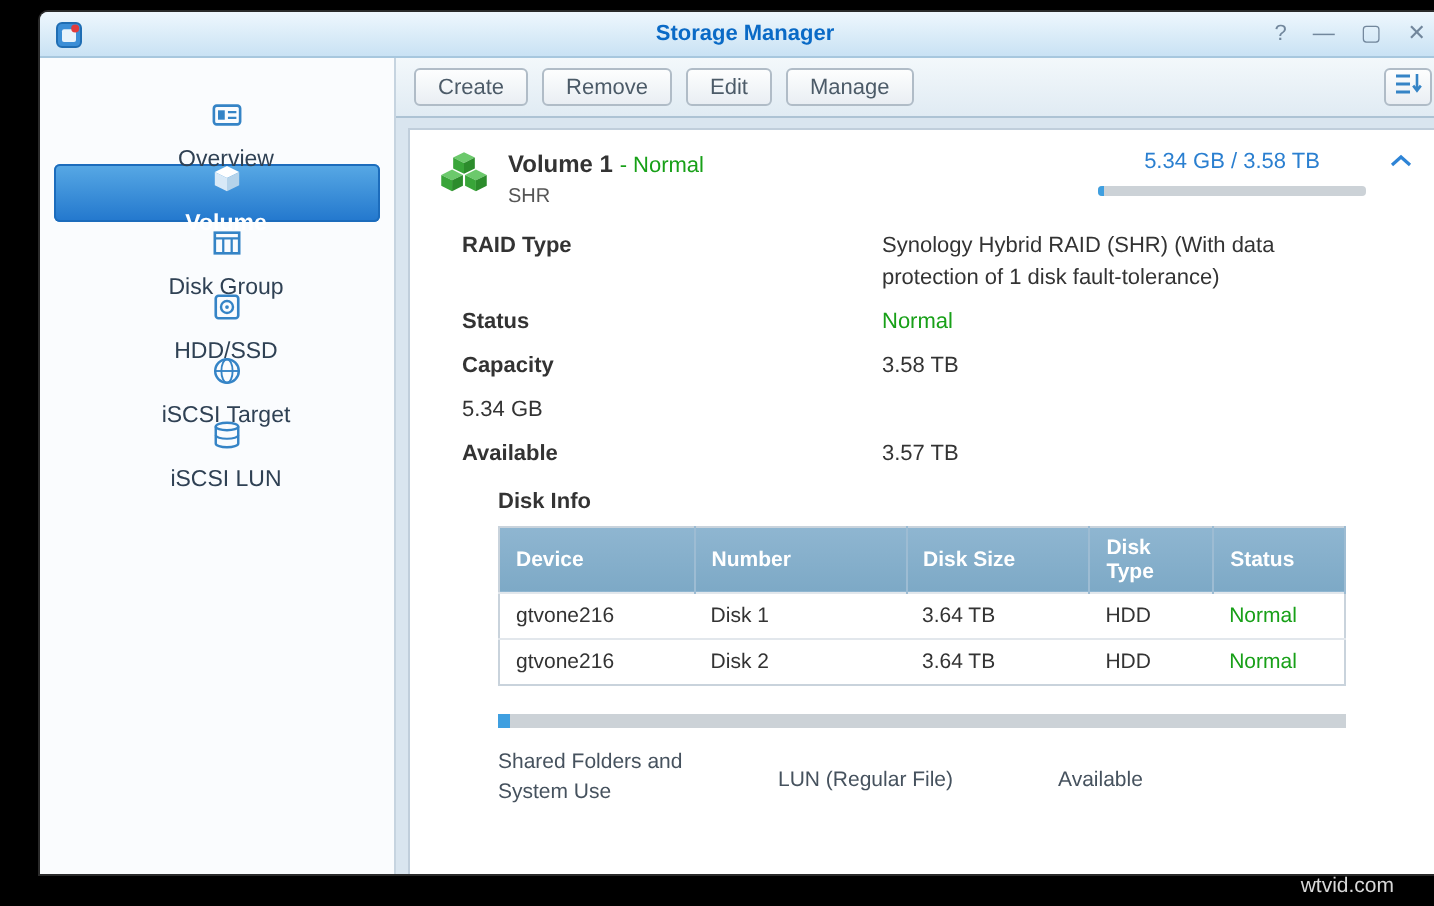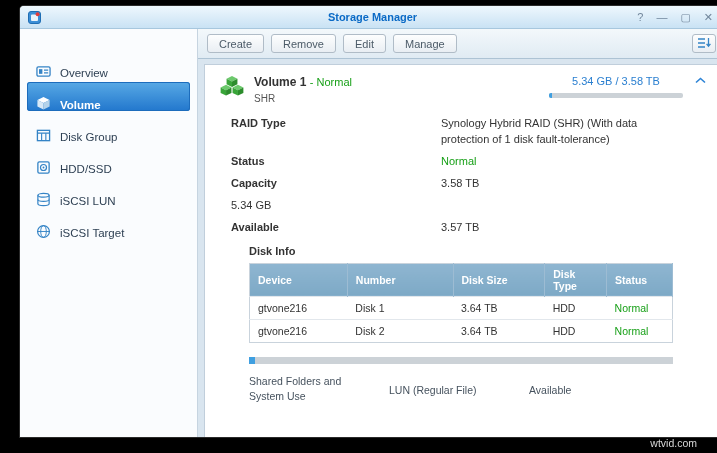--- a/index.html
+++ b/index.html
@@ -33,23 +33,24 @@
     padding-right:12px; color:#72879c; font-size:11px; line-height:1;
   }
   .win-controls span { cursor:pointer; }
   
   .app-body { flex:1; display:flex; min-height:0; }
   .sidebar {
     width:178px; flex:0 0 178px; background:#fafcfe;
     border-right:1px solid #c6d4e0; padding-top:18px;
   }
   .side-item {
-    height:29px; margin:3px 7px; display:flex; align-items:flex-end; gap:9px;
+    height:29px; margin:3px 7px; display:flex; align-items:center; gap:9px;
     padding-left:9px; border-radius:3px; font-size:11.5px; color:#2f4154;
     cursor:pointer;
+    flex-direction:column;
   }
   .side-item .icon { display:flex; width:15px; justify-content:center; }
   .side-item.selected {
     background:linear-gradient(#58a9e5,#2277cd);
     color:#fff; font-weight:bold;
     box-shadow:inset 0 0 0 1px #1c6cbc;
   }
   .main { flex:1; display:flex; flex-direction:column; min-width:0; }
   
   .toolbar {
@@ -183,36 +184,36 @@
               <rect x="2" y="2" width="12" height="12" rx="1.5" fill="none" stroke="#3584c6" stroke-width="1.4"></rect>
               <circle cx="8" cy="8" r="3.2" fill="none" stroke="#3584c6" stroke-width="1.3"></circle>
               <circle cx="8" cy="8" r="1" fill="#3584c6"></circle>
             </svg>
         </span>
         <span>HDD/SSD</span>
       </div>
       <div class="side-item">
         <span class="icon">
           <svg width="15" height="15" viewBox="0 0 16 16">
+              <circle cx="8" cy="8" r="6.3" fill="none" stroke="#3584c6" stroke-width="1.3"></circle>
+              <ellipse cx="8" cy="8" rx="3" ry="6.3" fill="none" stroke="#3584c6" stroke-width="1"></ellipse>
+              <line x1="1.7" y1="8" x2="14.3" y2="8" stroke="#3584c6" stroke-width="1"></line>
+            </svg>
+        </span>
+        <span>iSCSI Target</span>
+      </div>
+      <div class="side-item">
+        <span class="icon">
+          <svg width="15" height="15" viewBox="0 0 16 16">
               <ellipse cx="8" cy="3.5" rx="6" ry="2" fill="none" stroke="#3584c6" stroke-width="1.3"></ellipse>
               <path d="M2 3.5 V12.5 C2 13.6 4.7 14.5 8 14.5 C11.3 14.5 14 13.6 14 12.5 V3.5" fill="none" stroke="#3584c6" stroke-width="1.3"></path>
               <path d="M2 8 C2 9.1 4.7 10 8 10 C11.3 10 14 9.1 14 8" fill="none" stroke="#3584c6" stroke-width="1.1"></path>
             </svg>
         </span>
         <span>iSCSI LUN</span>
-      </div>
-      <div class="side-item">
-        <span class="icon">
-          <svg width="15" height="15" viewBox="0 0 16 16">
-              <circle cx="8" cy="8" r="6.3" fill="none" stroke="#3584c6" stroke-width="1.3"></circle>
-              <ellipse cx="8" cy="8" rx="3" ry="6.3" fill="none" stroke="#3584c6" stroke-width="1"></ellipse>
-              <line x1="1.7" y1="8" x2="14.3" y2="8" stroke="#3584c6" stroke-width="1"></line>
-            </svg>
-        </span>
-        <span>iSCSI Target</span>
       </div>
     </div>
 
     <div class="main">
       <div class="toolbar">
         <div class="tb-btn">Create</div>
         <div class="tb-btn">Remove</div>
         <div class="tb-btn">Edit</div>
         <div class="tb-btn">Manage</div>
         <div class="tb-spacer"></div>

